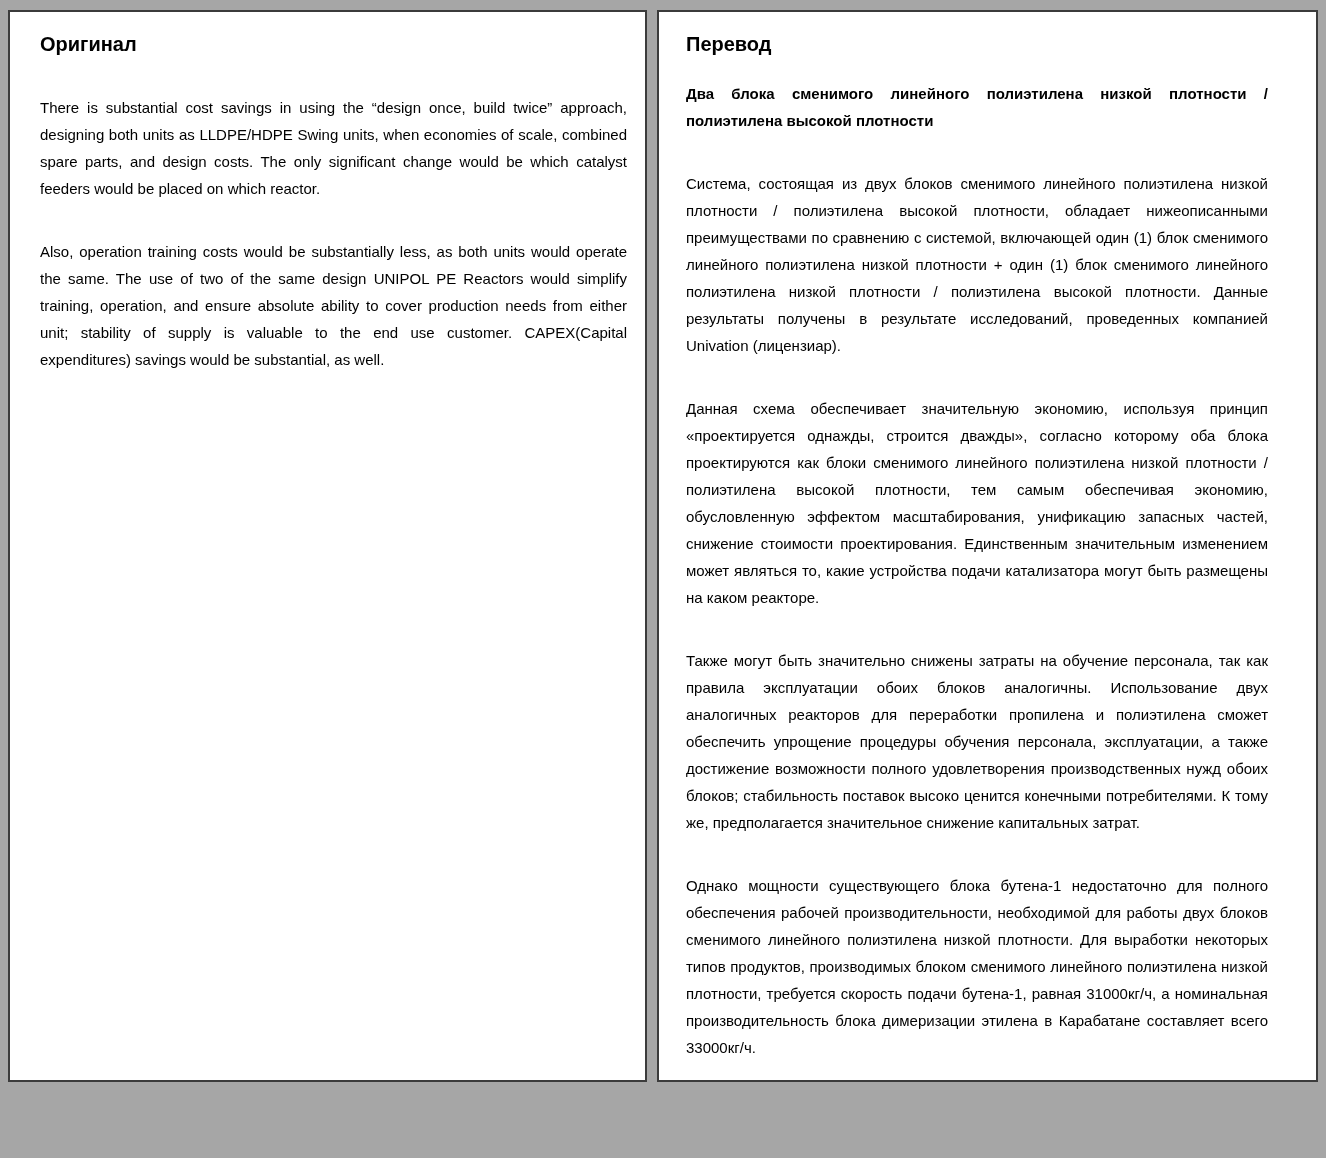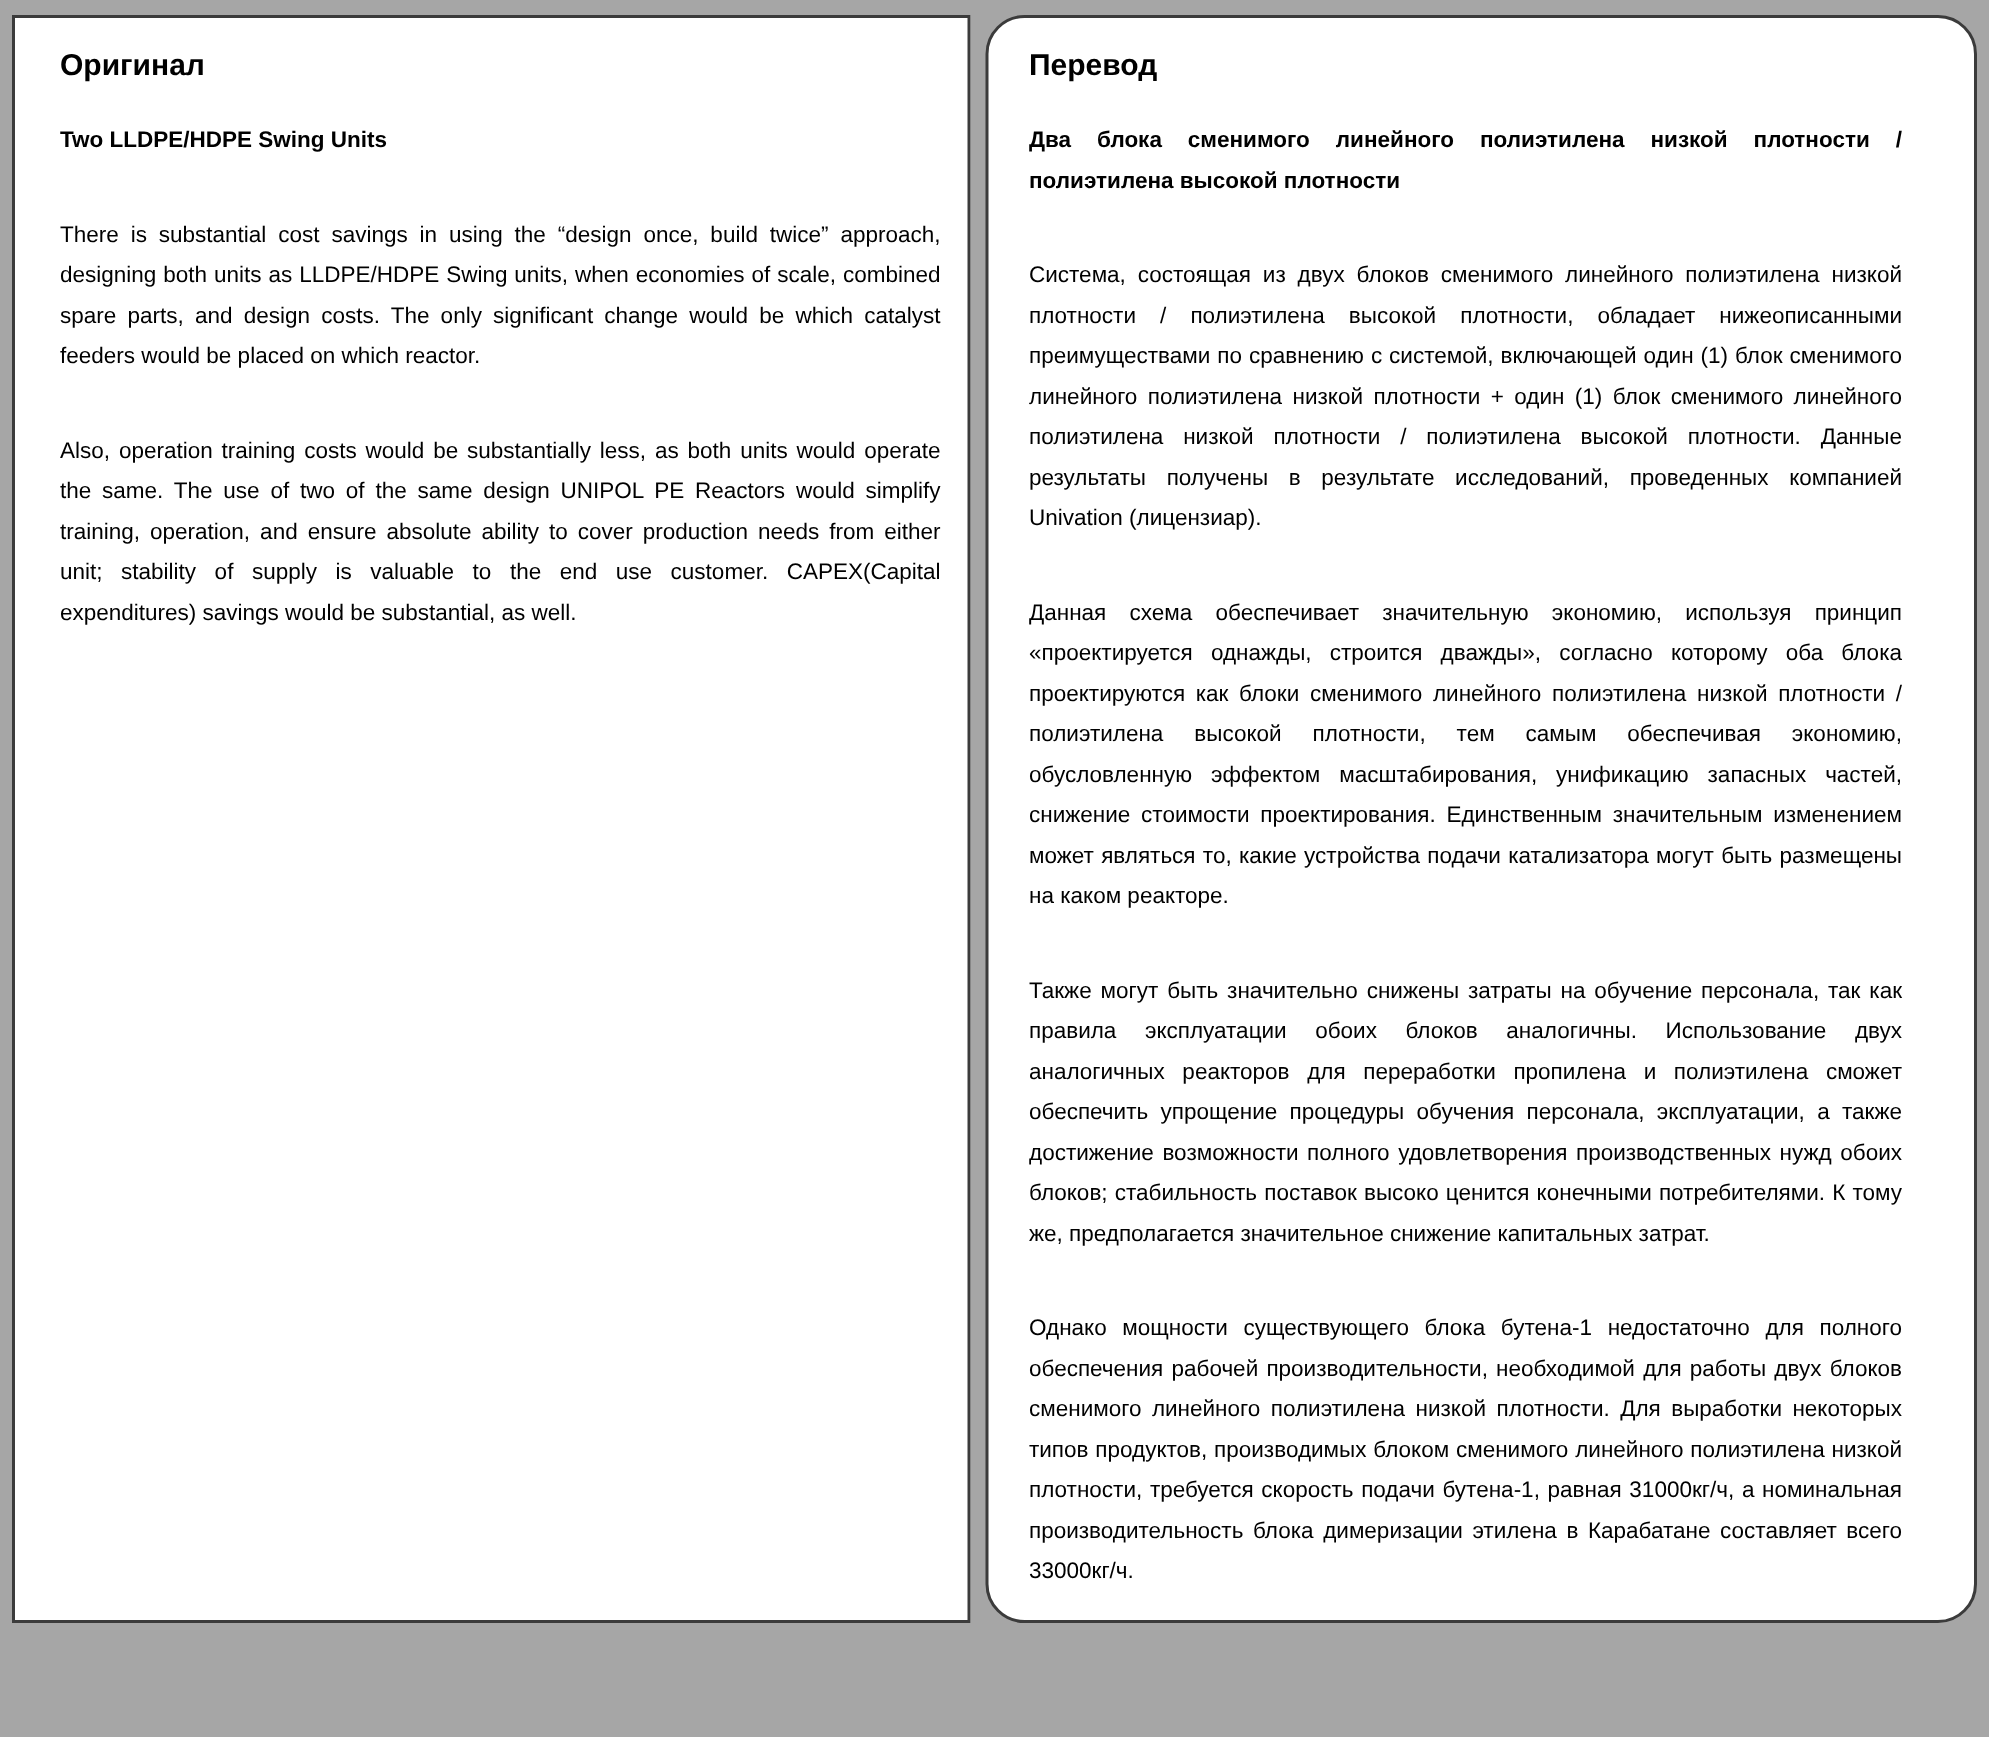--- a/index.html
+++ b/index.html
@@ -25,21 +25,20 @@
   .panel-left {
     left: 8px;
     width: 639px;
     padding: 12px 18px 0 30px;
   }
 
   .panel-right {
     left: 657px;
     width: 661px;
     padding: 12px 48px 0 27px;
-    border-radius: 26px;
   }
 
   .doc-title {
     font-size: 20px;
     font-weight: bold;
     line-height: 1.4;
     margin-top: 6px;
   }
 
   .doc-subtitle {
@@ -55,21 +54,20 @@
     line-height: 27px;
     margin-top: 36px;
     text-align: justify;
   }
 </style>
 </head>
 <body>
 
 <div class="panel panel-left" lang="en">
   <h1 class="doc-title">Оригинал</h1>
-  <h2 class="doc-subtitle">Two LLDPE/HDPE Swing Units</h2>
   <p class="doc-paragraph">There is substantial cost savings in using the “design once, build twice” approach, designing both units as LLDPE/HDPE Swing units, when economies of scale, combined spare parts, and design costs. The only significant change would be which catalyst feeders would be placed on which reactor.</p>
   <p class="doc-paragraph">Also, operation training costs would be substantially less, as both units would operate the same. The use of two of the same design UNIPOL PE Reactors would simplify training, operation, and ensure absolute ability to cover production needs from either unit; stability of supply is valuable to the end use customer. CAPEX(Capital expenditures) savings would be substantial, as well.</p>
 </div>
 
 <div class="panel panel-right" lang="ru">
   <h1 class="doc-title">Перевод</h1>
   <h2 class="doc-subtitle">Два блока сменимого линейного полиэтилена низкой плотности / полиэтилена высокой плотности</h2>
   <p class="doc-paragraph">Система, состоящая из двух блоков сменимого линейного полиэтилена низкой плотности / полиэтилена высокой плотности, обладает нижеописанными преимуществами по сравнению с системой, включающей один (1) блок сменимого линейного полиэтилена низкой плотности + один (1) блок сменимого линейного полиэтилена низкой плотности / полиэтилена высокой плотности. Данные результаты получены в результате исследований, проведенных компанией Univation (лицензиар).</p>
   <p class="doc-paragraph">Данная схема обеспечивает значительную экономию, используя принцип «проектируется однажды, строится дважды», согласно которому оба блока проектируются как блоки сменимого линейного полиэтилена низкой плотности / полиэтилена высокой плотности, тем самым обеспечивая экономию, обусловленную эффектом масштабирования, унификацию запасных частей, снижение стоимости проектирования. Единственным значительным изменением может являться то, какие устройства подачи катализатора могут быть размещены на каком реакторе.</p>
   <p class="doc-paragraph">Также могут быть значительно снижены затраты на обучение персонала, так как правила эксплуатации обоих блоков аналогичны. Использование двух аналогичных реакторов для переработки пропилена и полиэтилена сможет обеспечить упрощение процедуры обучения персонала, эксплуатации, а также достижение возможности полного удовлетворения производственных нужд обоих блоков; стабильность поставок высоко ценится конечными потребителями. К тому же, предполагается значительное снижение капитальных затрат.</p>

